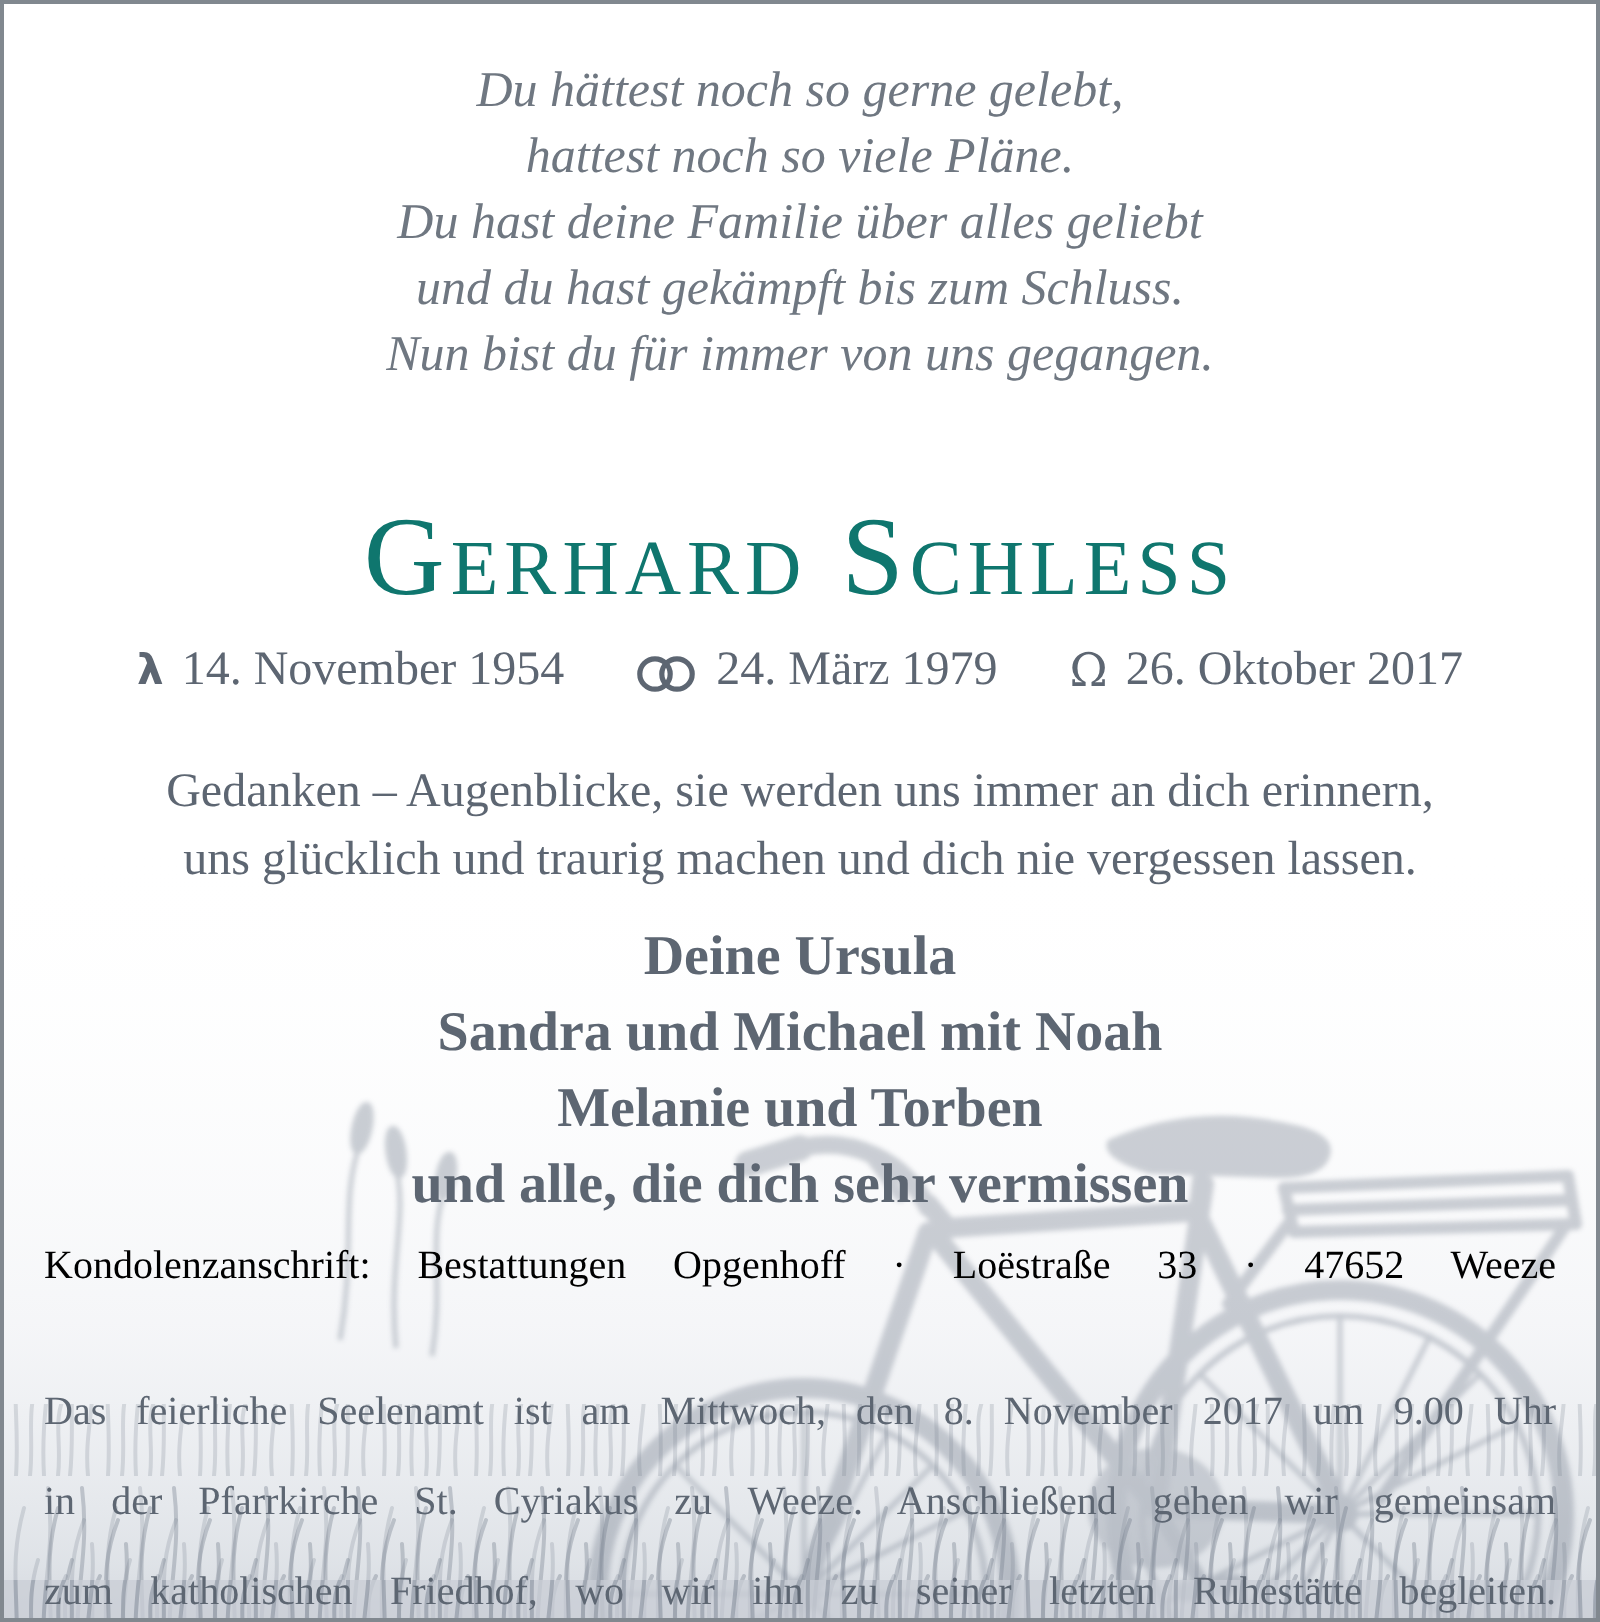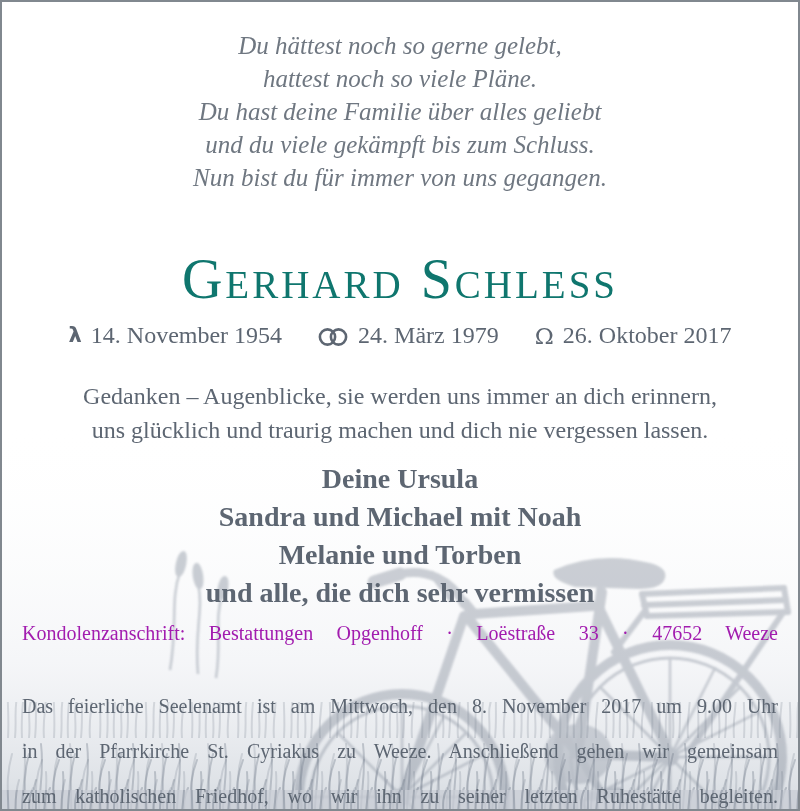--- a/index.html
+++ b/index.html
@@ -43,21 +43,21 @@
   .remembrance{
     position:absolute;top:377px;left:0;right:0;
     text-align:center;font-size:24px;line-height:34px;color:#5d6672;
   }
   .mourners{
     position:absolute;top:458px;left:0;right:0;
     text-align:center;font-size:28px;line-height:38px;color:#5d6672;font-weight:bold;
   }
   .condolence{
     position:absolute;top:620px;left:20px;right:20px;
-    font-size:20px;color:#a21caf;
+    font-size:20px;color:#000000;
     text-align:justify;text-align-last:justify;
     white-space:normal;
   }
   .service{
     position:absolute;top:674px;left:20px;right:20px;
     font-size:20px;line-height:29px;color:#5d6672;
   }
   .jline{text-align:justify;text-align-last:justify;margin-top:16px;}
   .prayer{
     position:absolute;top:763px;left:20px;right:20px;
@@ -160,21 +160,21 @@
     <rect x="0" y="788" width="800" height="23" fill="#c9ced6" opacity="0.75"></rect>
     <rect x="0" y="788" width="800" height="23" fill="url(#grass)" opacity="0.4"></rect>
   </svg>
 
   <div class="layer-text">
 
     <div class="poem">
       <div>Du hättest noch so gerne gelebt,</div>
       <div>hattest noch so viele Pläne.</div>
       <div>Du hast deine Familie über alles geliebt</div>
-      <div>und du viele gekämpft bis zum Schluss.</div>
+      <div>und du hast gekämpft bis zum Schluss.</div>
       <div>Nun bist du für immer von uns gegangen.</div>
     </div>
 
     <div class="name">Gerhard Schless</div>
 
     <div class="dates">
       <span class="date-item">
         <span class="sym-birth">λ</span>
         <span>14. November 1954</span>
       </span>

